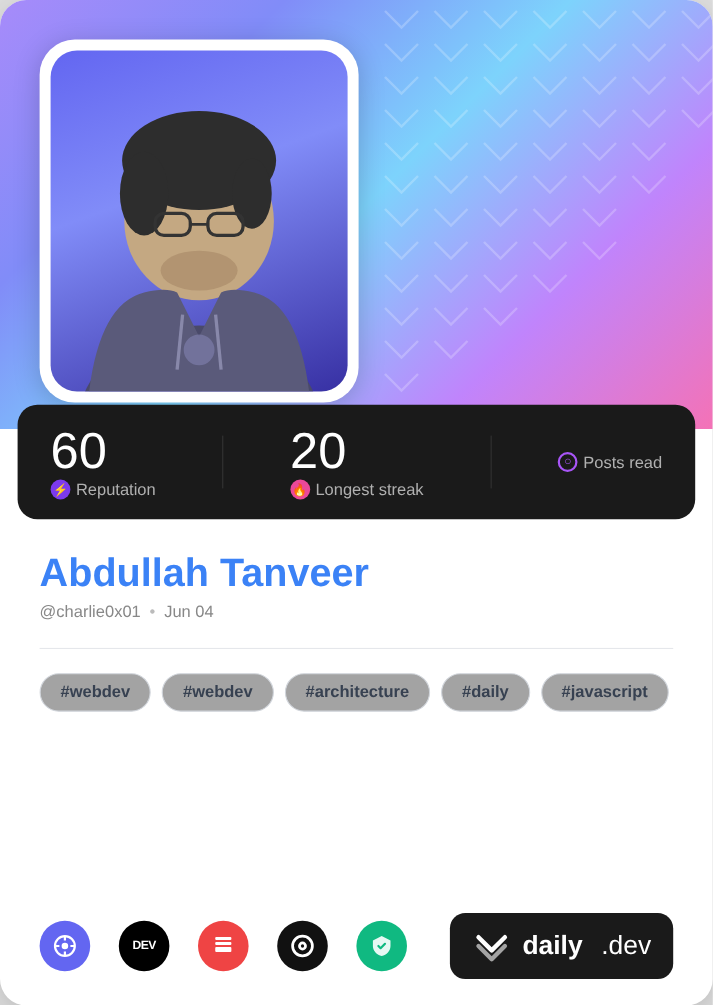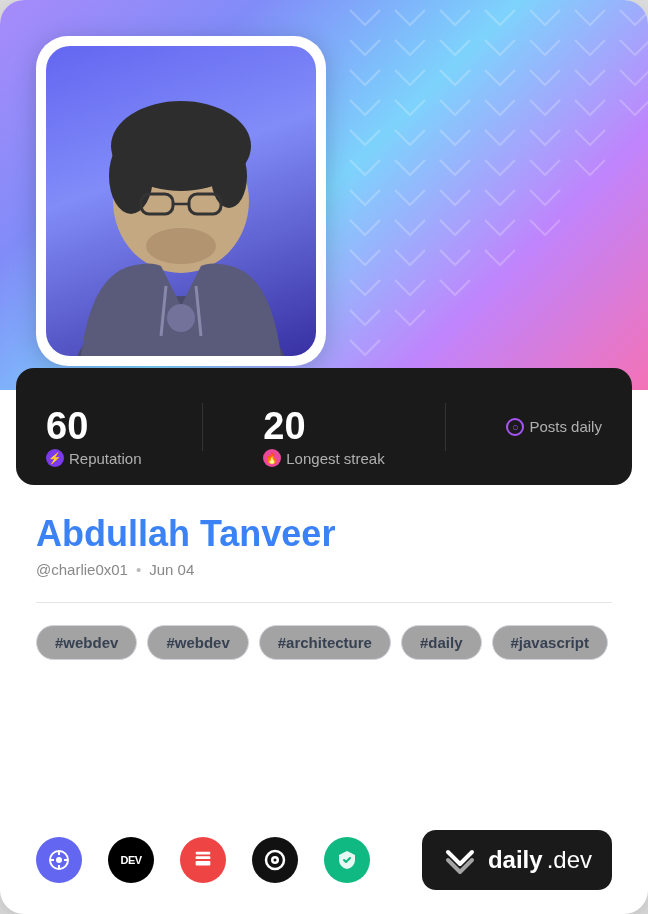--- a/index.html
+++ b/index.html
@@ -88,26 +88,25 @@
       z-index: 5;
     }
 
     .stat-item {
       display: flex;
       flex-direction: column;
       align-items: flex-start;
     }
 
     .stat-number {
-      font-size: 38px;
-      font-weight: 700;
+      font-size: 46px;
+      font-weight: 400;
       color: #ffffff;
       line-height: 1;
       margin-bottom: 4px;
-      margin-top: 21px;
     }
 
     .stat-label {
       display: flex;
       align-items: center;
       gap: 5px;
       font-size: 15px;
       color: #b0b0b0;
       font-weight: 500;
     }
@@ -266,21 +265,21 @@
     }
 
     .daily-logo-icon {
       width: 36px;
       height: 36px;
     }
 
     .daily-text {
       display: flex;
       align-items: flex-start;
-      gap: 4px;
+      gap: 17px;
     }
 
     .daily-word {
       font-size: 24px;
       font-weight: 800;
       color: #fff;
     }
 
     .daily-dot-dev {
       font-size: 24px;
@@ -425,21 +424,21 @@
         <div class="stat-icon icon-streak">🔥</div>
         <span>Longest streak</span>
       </div>
     </div>
 
     <div class="stat-divider"></div>
 
     <div class="stat-item">
       <div class="stat-label">
         <div class="stat-icon icon-posts">○</div>
-        <span>Posts daily</span>
+        <span>Posts read</span>
       </div>
     </div>
 
   </div>
 
   <div class="content">
 
     <h1 class="user-name">Abdullah Tanveer</h1>
 
     <div class="user-meta">

